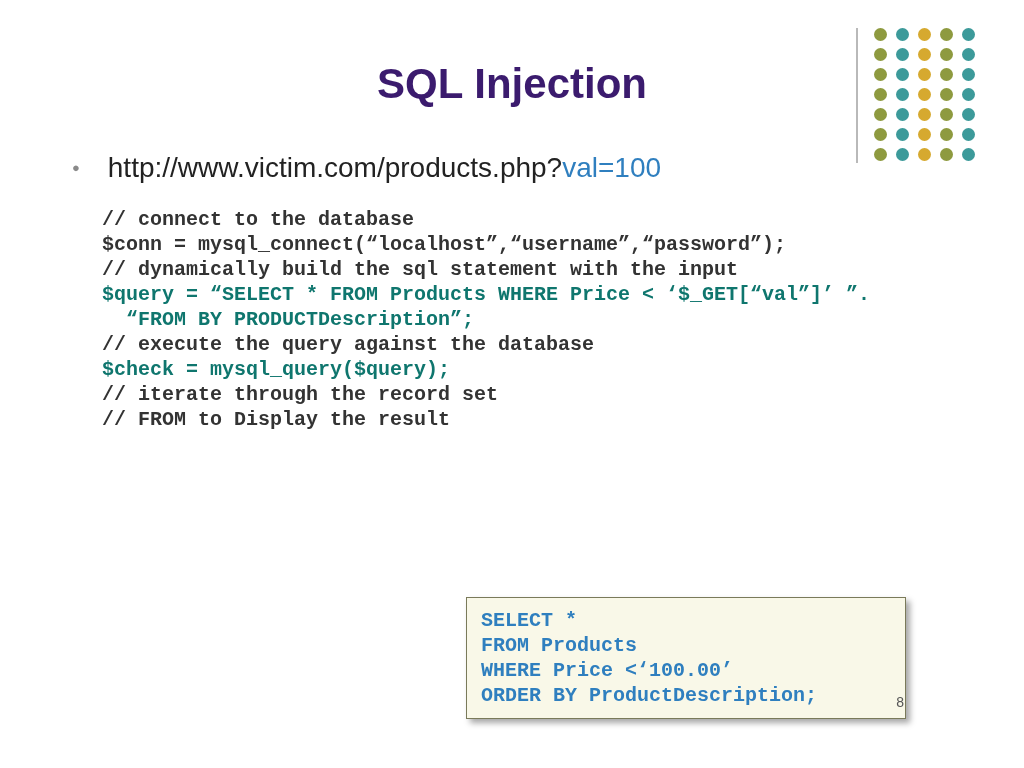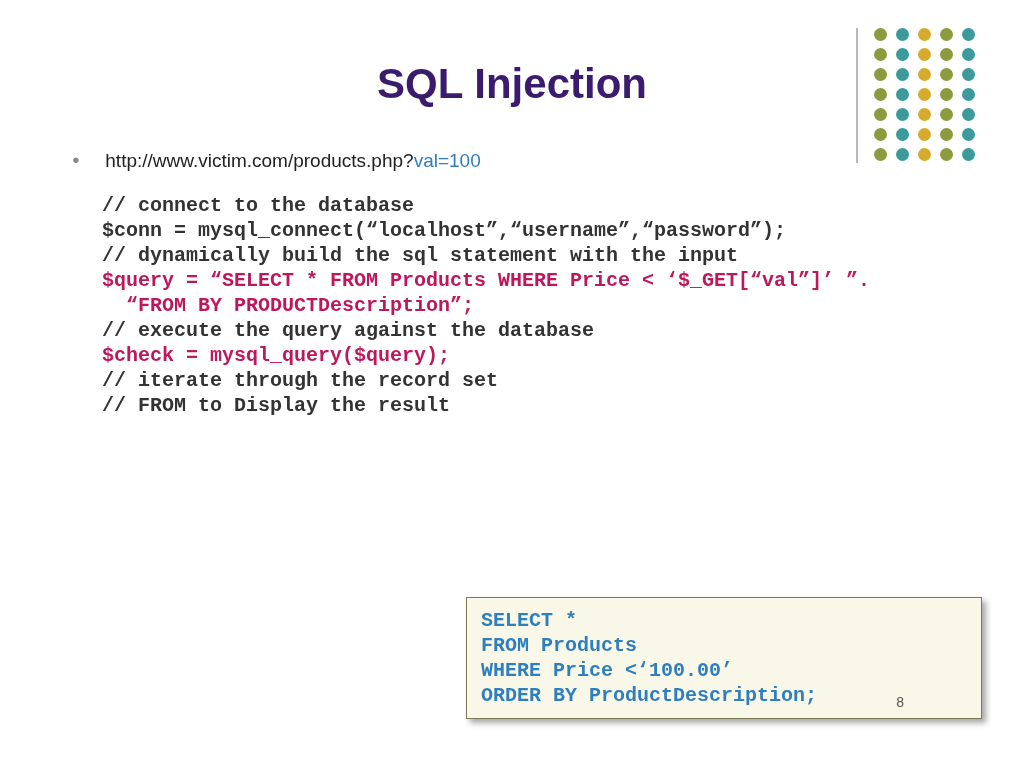--- a/index.html
+++ b/index.html
@@ -18,21 +18,21 @@
   }
   .title {
     font-size: 42px;
     font-weight: bold;
     color: #3b1b6e;
     margin-bottom: 38px;
     text-align: center;
   }
   .bullets {
     list-style: none;
-    font-size: 19px;
+    font-size: 28px;
     color: #222;
     line-height: 1.55;
   }
   .bullets > li::before {
     content: "●";
     color: #8a8a8a;
     font-size: 13px;
     display: inline-block;
     width: 28px;
     vertical-align: middle;
@@ -59,26 +59,26 @@
   .code-block {
     font-family: "Courier New", Courier, monospace;
     font-size: 20px;
     font-weight: bold;
     color: #333;
     margin-top: 18px;
     margin-left: 30px;
     line-height: 1.25;
     white-space: pre;
   }
-  .code-block .blue { color: #be185d; font-weight: bold; text-align: center; }
+  .code-block .blue { color: #0f766e; font-weight: bold; text-align: center; }
   .sql-box {
     position: absolute;
     left: 466px;
     top: 597px;
-    width: 516px;
+    width: 440px;
     background: #f9f8e8;
     border: 1px solid #7a7a5a;
     box-shadow: 4px 4px 6px rgba(0,0,0,0.35);
     padding: 10px 14px;
     font-family: "Courier New", Courier, monospace;
     font-size: 20px;
     font-weight: bold;
     color: #2f7fbf;
     line-height: 1.25;
     white-space: pre;

